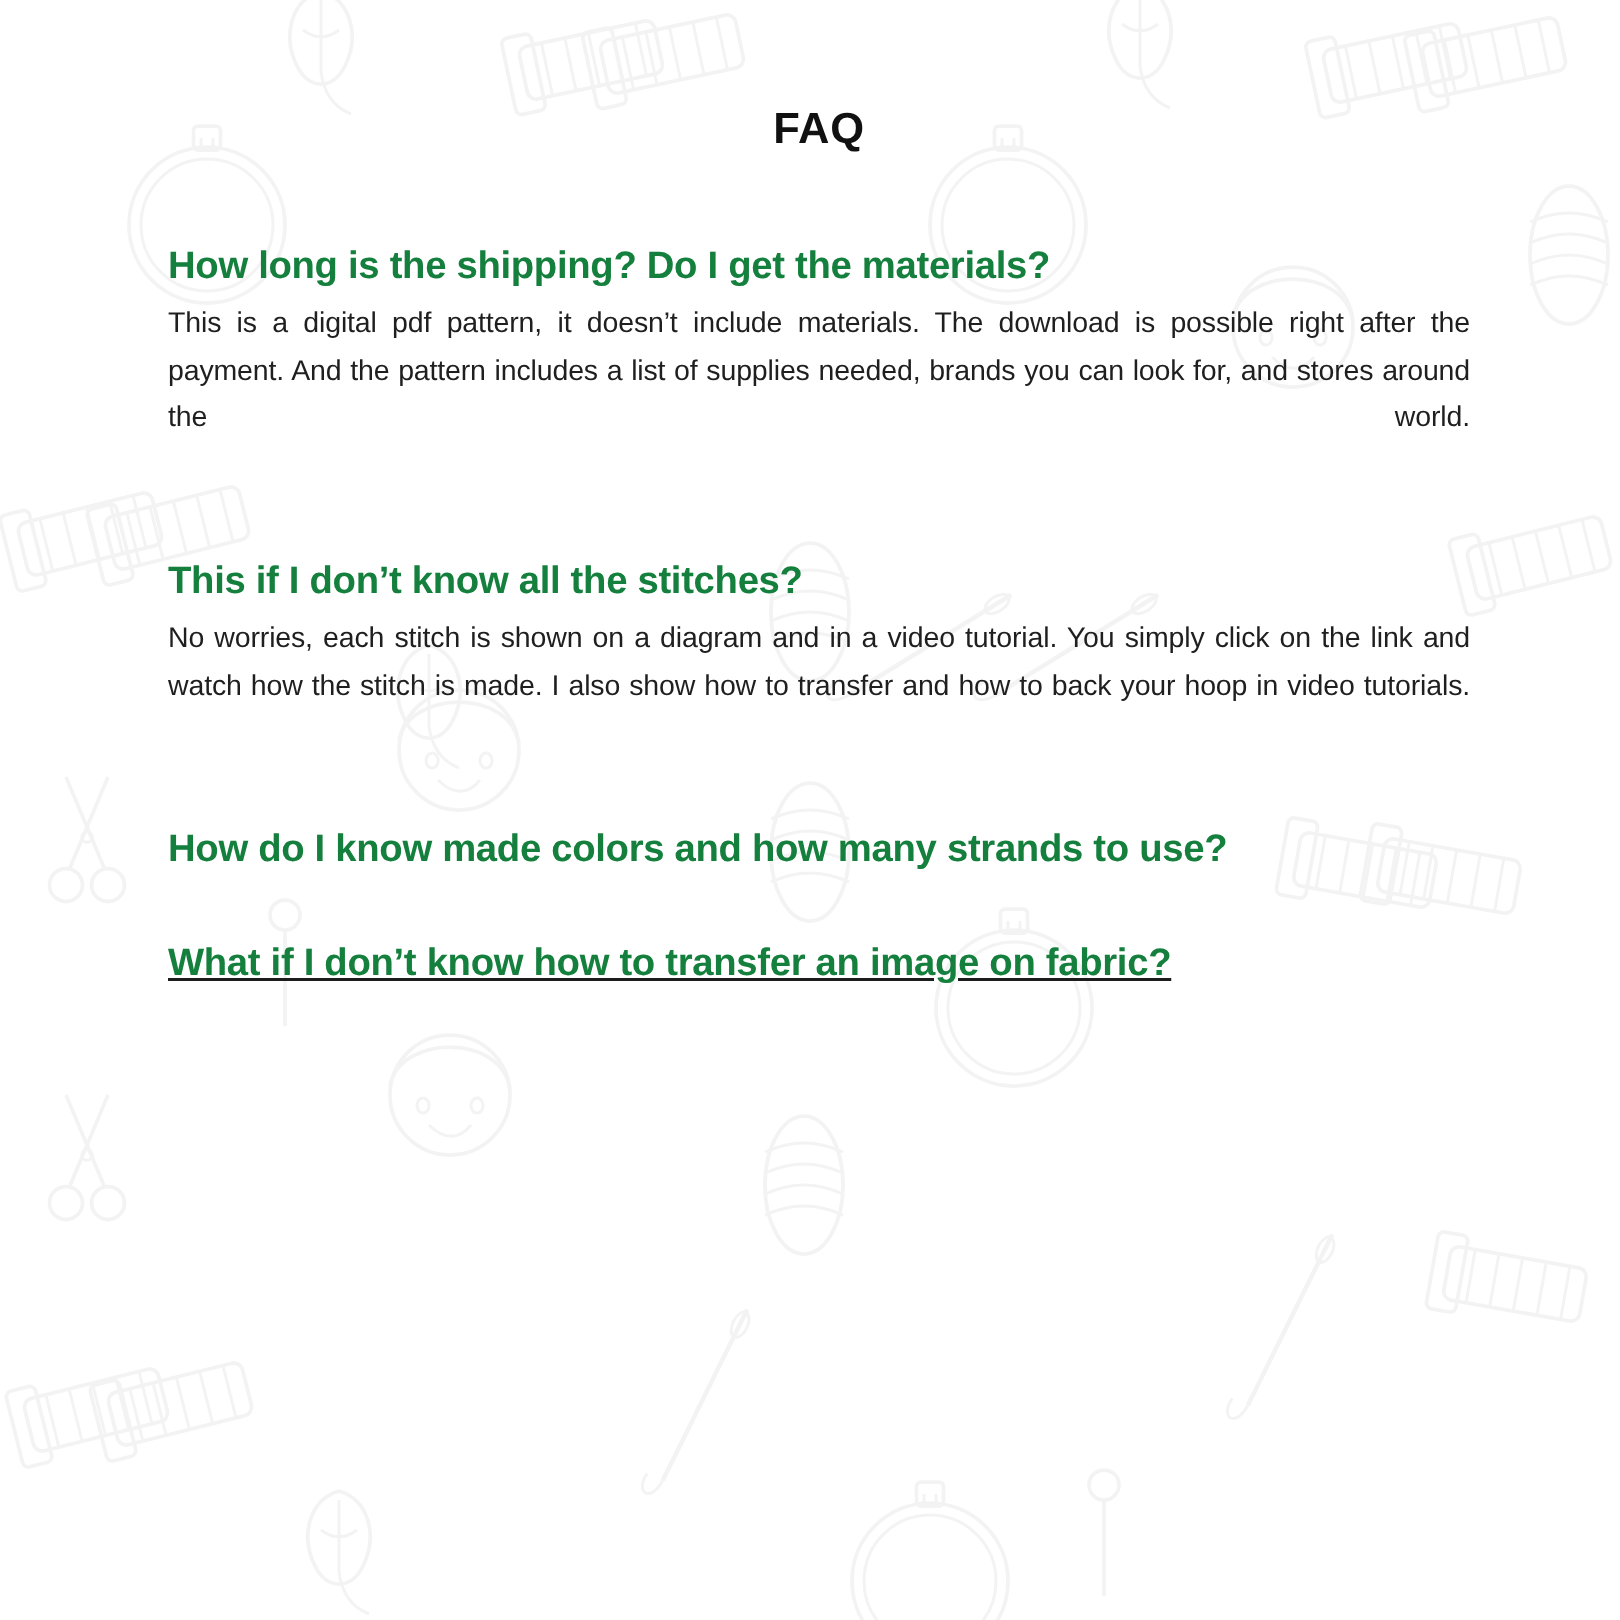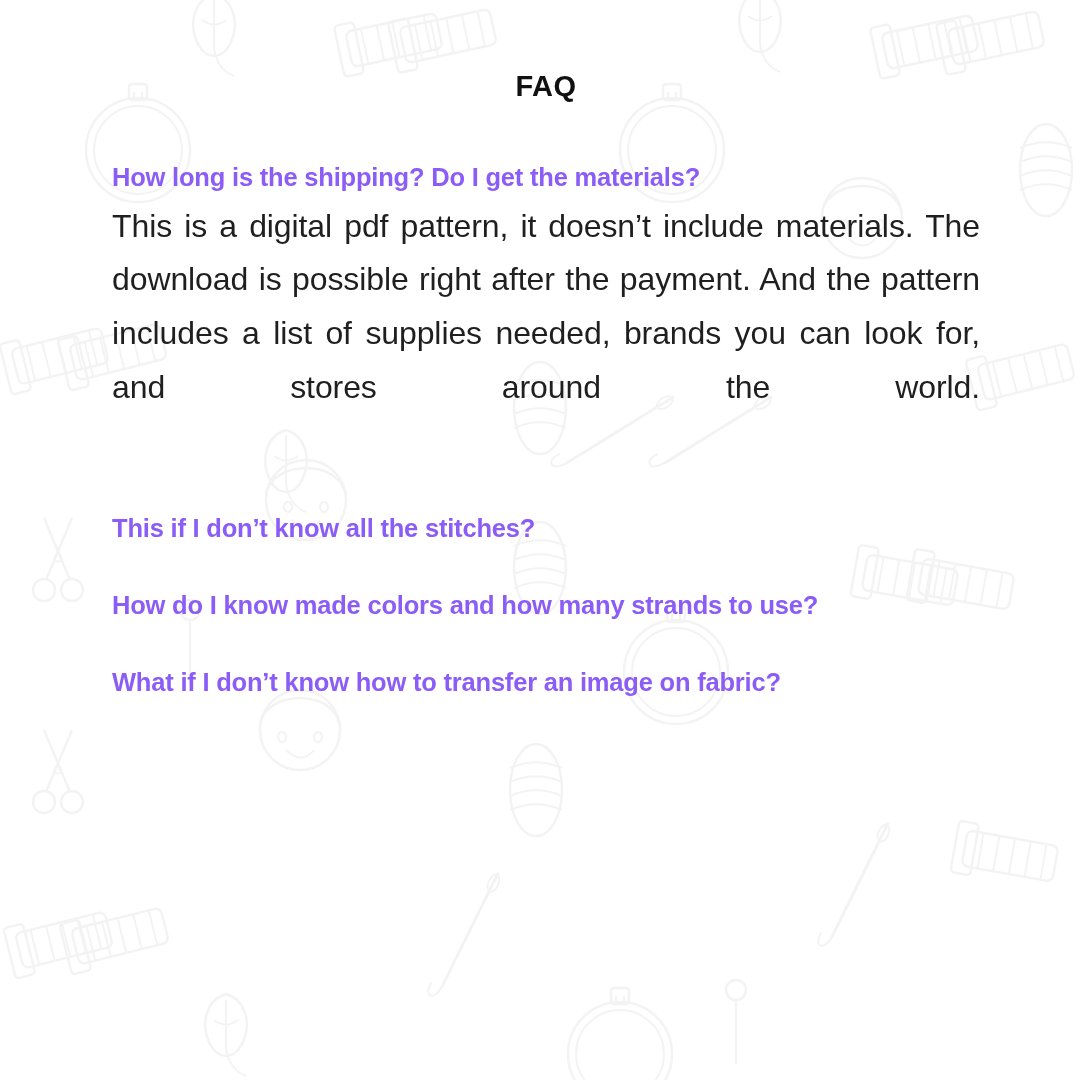--- a/index.html
+++ b/index.html
@@ -45,33 +45,34 @@
 
   .faq-list {
     display: block;
   }
 
   .faq-item {
     margin-bottom: 44px;
   }
   .faq-item:last-child {
     margin-bottom: 0;
+    text-decoration: underline;
   }
 
   .faq-question {
     font-size: 25.5px;
     font-weight: bold;
     line-height: 1.28;
-    color: #8b5cf6;
+    color: #15803d;
     margin: 0 0 6px 0;
     letter-spacing: -0.2px;
   }
 
   .faq-answer {
-    font-size: 32px;
+    font-size: 19px;
     font-weight: 400;
     line-height: 1.68;
     color: #1f1f1f;
     margin: 0;
     text-align: justify;
     text-justify: inter-word;
     letter-spacing: -0.1px;
     max-width: 870px;
   }
   
@@ -179,20 +180,21 @@
 
   <div class="faq-list">
 
     <div class="faq-item">
       <p class="faq-question">How long is the shipping? Do I get the materials?</p>
       <p class="faq-answer">This is a digital pdf pattern, it doesn’t include materials. The download is possible right after the payment. And the pattern includes a list of supplies needed, brands you can look for, and stores around the world.</p>
     </div>
 
     <div class="faq-item">
       <p class="faq-question">This if I don’t know all the stitches?</p>
+      <p class="faq-answer">No worries, each stitch is shown on a diagram and in a video tutorial. You simply click on the link and watch how the stitch is made. I also show how to transfer and how to back your hoop in video tutorials.</p>
     </div>
 
     <div class="faq-item">
       <p class="faq-question">How do I know made colors and how many strands to use?</p>
     </div>
 
     <div class="faq-item">
       <p class="faq-question">What if I don’t know how to transfer an image on fabric?</p>
     </div>
 

